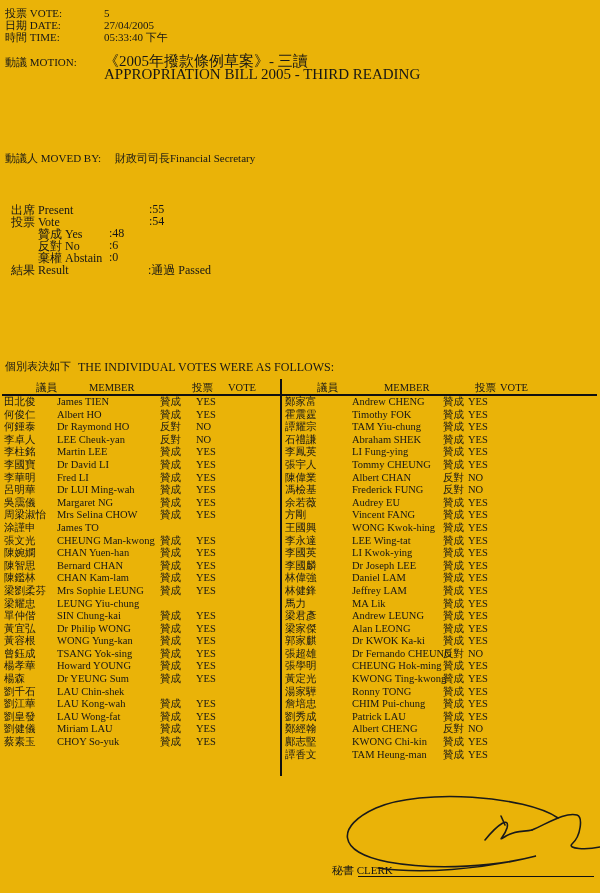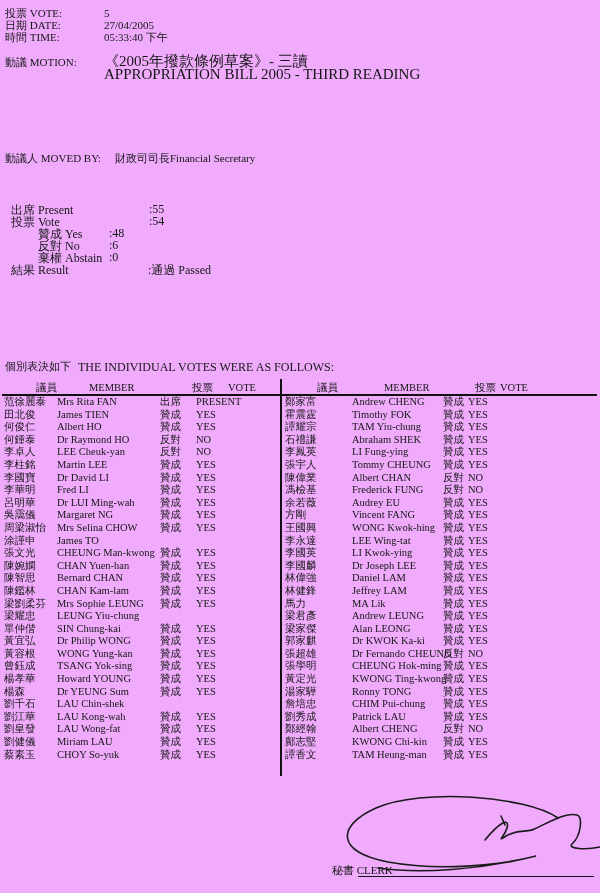--- a/index.html
+++ b/index.html
@@ -2,21 +2,21 @@
 <html><head>
 <meta charset="utf-8">
 <style>
   html,body{margin:0;padding:0;}
   body{
     width:600px;height:893px;background:#f2f2f0;
     font-family:"Liberation Serif","DejaVu Serif",serif;
     color:#161616;
   }
   .page{
-    position:relative;width:600px;height:893px;background:#f0abfc;overflow:hidden;
+    position:relative;width:600px;height:893px;background:#eab308;overflow:hidden;
   }
   
   .hdr-row{position:absolute;left:5px;font-size:11px;line-height:12px;white-space:nowrap;}
   .hdr-val{position:absolute;left:104px;font-size:11px;line-height:12px;white-space:nowrap;}
   
   .motion-lines{position:absolute;left:104px;top:55px;font-size:15px;line-height:13px;white-space:nowrap;}
   
   .movedby-lbl{position:absolute;left:5px;top:151px;font-size:11px;white-space:nowrap;}
   .movedby-val{position:absolute;left:115px;top:151px;font-size:11px;white-space:nowrap;}
   
@@ -85,26 +85,20 @@
 
   <div class="vote-table vt-left">
     <div class="vt-row vt-head">
       <span>議員</span>
       <span>MEMBER</span>
       <span>投票</span>
       <span>VOTE</span>
     </div>
     <div class="vt-body" id="left-body">
         <div class="vt-row">
-          <span>范徐麗泰</span>
-          <span>Mrs Rita FAN</span>
-          <span>出席</span>
-          <span>PRESENT</span>
-        </div>
-        <div class="vt-row">
           <span>田北俊</span>
           <span>James TIEN</span>
           <span>贊成</span>
           <span>YES</span>
         </div>
         <div class="vt-row">
           <span>何俊仁</span>
           <span>Albert HO</span>
           <span>贊成</span>
           <span>YES</span>

